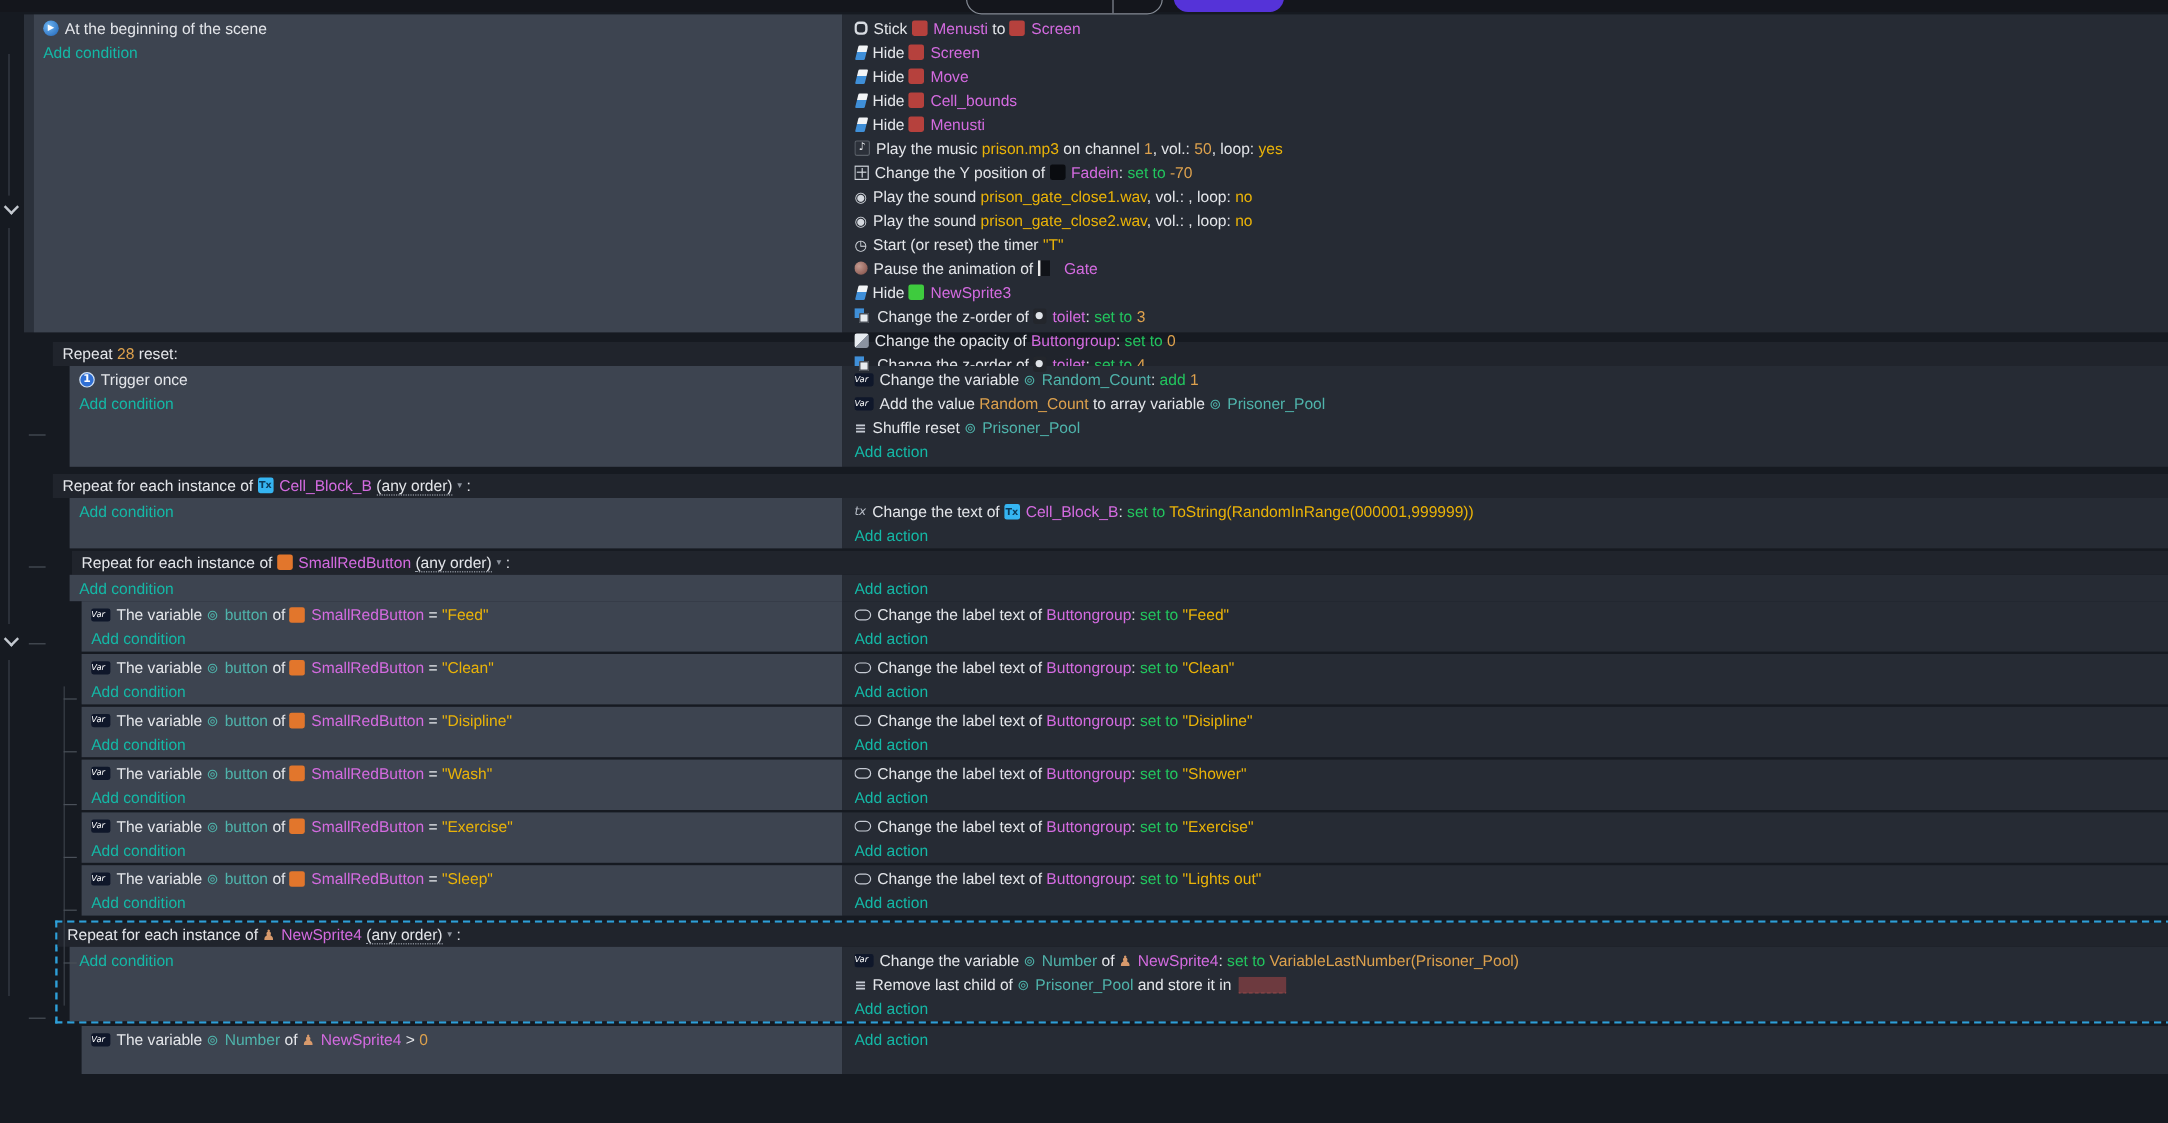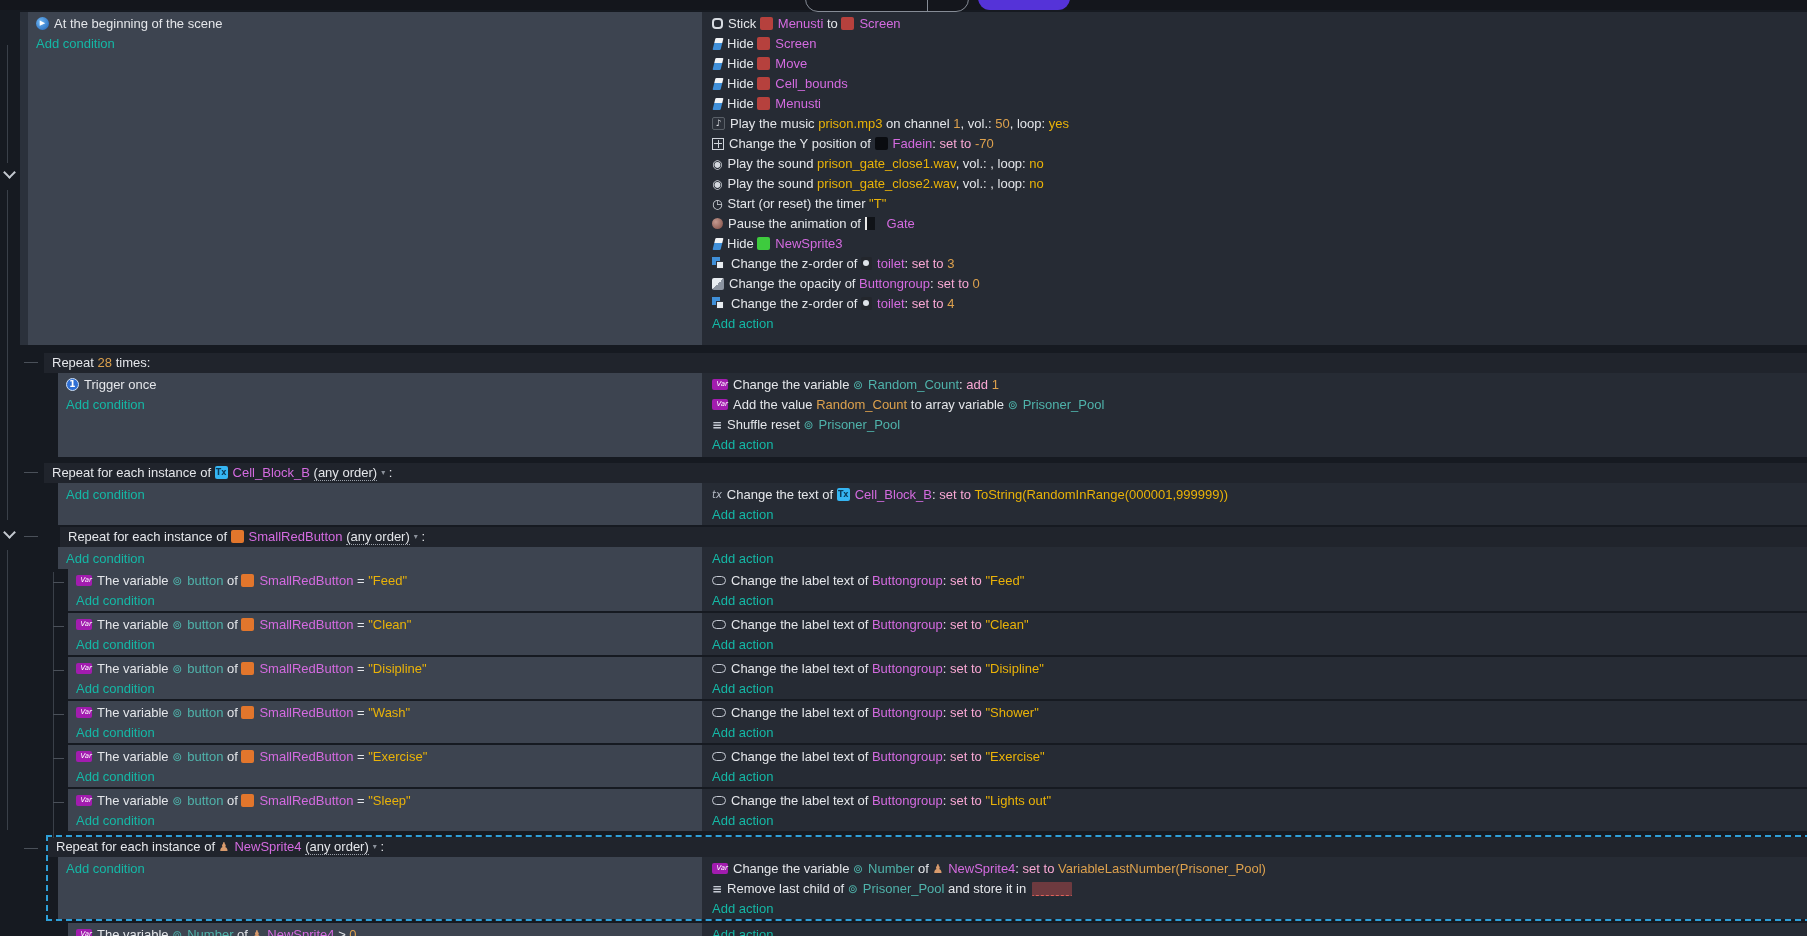--- a/index.html
+++ b/index.html
@@ -32,34 +32,34 @@
   .row{height:20px;line-height:20px;white-space:nowrap;padding-left:8px;overflow:hidden;}
   .acts .row{padding-left:0;}
   .row.add{color:#14b8a6;}
 
   .sel-wrap{border:2px dashed #2e9fd8;margin-right:-4px;}
 
   
   .s-plain{color:#e4e6ea;}
   .s-object{color:#d46be0;font-weight:normal;}
   .s-num{color:#dda14d;}
-  .s-kw{color:#f9a8d4;margin-top:32px;}
+  .s-kw{color:#22c55e;margin-top:32px;}
   .s-str{color:#eab308;}
   .s-var{color:#4fb3ab;}
   .s-anyorder{color:#e4e6ea;border-bottom:1px dotted #9aa0aa;}
 
   
   .ic{display:inline-block;vertical-align:middle;margin-right:5px;position:relative;top:-1px;
       font-family:"DejaVu Sans",sans-serif;font-style:normal;}
   .ic-play{width:13px;height:13px;border-radius:50%;background:radial-gradient(circle at 35% 35%,#6db4f0,#1e63b8);
            color:#fff;font-size:7px;line-height:13px;text-align:center;}
   .ic-one{width:13px;height:13px;border-radius:50%;background:#2f6fd4;border:1px solid #cfe0f4;box-sizing:border-box;
           color:#fff;font-size:9px;font-weight:bold;line-height:11px;text-align:center;}
-  .ic-varbadge{width:16px;height:11px;background:#a21caf;border-radius:2px;color:#fff;
-               font-size:7px;line-height:11px;text-align:right;font-style:italic;}
+  .ic-varbadge{width:16px;height:11px;background:#0f172a;border-radius:2px;color:#fff;
+               font-size:7px;line-height:11px;text-align:left;font-style:italic;}
   .ic-objvar{color:#4fb3ab;font-size:12px;}
   .ic-thumb{width:13px;height:13px;border-radius:2px;background:#b6413d;}
   .ic-txthumb{width:13px;height:13px;background:#35b5f2;border-radius:2px;color:#0b3c5c;
               font-size:8px;font-weight:bold;line-height:13px;text-align:center;}
   .ic-gatethumb{width:8px;height:13px;background:#101318;border-left:2px solid #e8e8e8;margin-right:12px;}
   .ic-person{color:#d89a6c;font-size:12px;}
   .ic-toilet{width:11px;height:13px;background:#23262c;border-radius:2px;}
   .ic-toilet::after{content:"";position:absolute;left:2px;top:3px;width:6px;height:6px;border-radius:50%;background:#dfe3e8;}
   .ic-stick{width:11px;height:11px;border:2px solid #d8dce2;border-radius:4px;box-sizing:border-box;}
   .ic-hide{width:8px;height:12px;transform:skewX(-14deg);border-radius:1px;margin-left:2px;
@@ -104,21 +104,21 @@
   <div class="tick" style="left:24px;width:14px;top:462px;"></div>
   <div class="tick" style="left:24px;width:14px;top:526px;"></div>
   <div class="tick" style="left:24px;width:14px;top:838px;"></div>
   <div class="subline" style="left:53px;top:562px;height:266px;"></div>
   <div class="tick" style="left:53px;width:11px;top:572px;"></div>
   <div class="tick" style="left:53px;width:11px;top:616px;"></div>
   <div class="tick" style="left:53px;width:11px;top:660px;"></div>
   <div class="tick" style="left:53px;width:11px;top:704px;"></div>
   <div class="tick" style="left:53px;width:11px;top:748px;"></div>
   <div class="tick" style="left:53px;width:11px;top:792px;"></div>
-<div class="ebody" style="margin-left: 20px; height: 333px; border-left: 8px solid rgb(43, 49, 59); margin-bottom: 8px;">
+<div class="ebody" style="margin-left: 20px; height: 265px; border-left: 8px solid rgb(43, 49, 59); margin-bottom: 8px;">
       <div class="cond" style="width: 674px;">
         <div class="row"><span class="ic ic-play">▶</span><span class="s-plain">At the beginning of the scene</span></div>
         <div class="row add">Add condition</div>
       </div>
       <div class="acts">
         <div class="row"><span class="ic ic-stick"></span><span class="s-plain">Stick </span><span class="ic ic-thumb" style="background: rgb(182, 65, 61);"></span><span class="s-object">Menusti</span><span class="s-plain"> to </span><span class="ic ic-thumb" style="background: rgb(182, 65, 61);"></span><span class="s-object">Screen</span></div>
         <div class="row"><span class="ic ic-hide"></span><span class="s-plain">Hide </span><span class="ic ic-thumb" style="background: rgb(182, 65, 61);"></span><span class="s-object">Screen</span></div>
         <div class="row"><span class="ic ic-hide"></span><span class="s-plain">Hide </span><span class="ic ic-thumb" style="background: rgb(182, 65, 61);"></span><span class="s-object">Move</span></div>
         <div class="row"><span class="ic ic-hide"></span><span class="s-plain">Hide </span><span class="ic ic-thumb" style="background: rgb(182, 65, 61);"></span><span class="s-object">Cell_bounds</span></div>
         <div class="row"><span class="ic ic-hide"></span><span class="s-plain">Hide </span><span class="ic ic-thumb" style="background: rgb(182, 65, 61);"></span><span class="s-object">Menusti</span></div>
@@ -128,21 +128,21 @@
         <div class="row"><span class="ic ic-sound">◉</span><span class="s-plain">Play the sound </span><span class="s-str">prison_gate_close2.wav</span><span class="s-plain">, vol.: , loop: </span><span class="s-str">no</span></div>
         <div class="row"><span class="ic ic-timer">◷</span><span class="s-plain">Start (or reset) the timer </span><span class="s-str">"T"</span></div>
         <div class="row"><span class="ic ic-pause"></span><span class="s-plain">Pause the animation of </span><span class="ic ic-gatethumb"></span><span class="s-object">Gate</span></div>
         <div class="row"><span class="ic ic-hide"></span><span class="s-plain">Hide </span><span class="ic ic-thumb" style="background: rgb(62, 203, 62);"></span><span class="s-object">NewSprite3</span></div>
         <div class="row"><span class="ic ic-zorder"></span><span class="s-plain">Change the z-order of </span><span class="ic ic-toilet"></span><span class="s-object">toilet</span><span class="s-plain">: </span><span class="s-kw">set to </span><span class="s-num">3</span></div>
         <div class="row"><span class="ic ic-opacity"></span><span class="s-plain">Change the opacity of </span><span class="s-object">Buttongroup</span><span class="s-plain">: </span><span class="s-kw">set to </span><span class="s-num">0</span></div>
         <div class="row"><span class="ic ic-zorder"></span><span class="s-plain">Change the z-order of </span><span class="ic ic-toilet"></span><span class="s-object">toilet</span><span class="s-plain">: </span><span class="s-kw">set to </span><span class="s-num">4</span></div>
         <div class="row add">Add action</div>
       </div>
     </div>
-    <div class="hdr" style="margin-left: 44px;"><span class="s-plain">Repeat </span><span class="s-num">28</span><span class="s-plain"> times:</span></div>
+    <div class="hdr" style="margin-left: 44px;"><span class="s-plain">Repeat </span><span class="s-num">28</span><span class="s-plain"> reset:</span></div>
     <div class="ebody" style="margin-left: 58px; height: 84px; margin-bottom: 6px;">
       <div class="cond" style="width: 644px;">
         <div class="row"><span class="ic ic-one">1</span><span class="s-plain">Trigger once</span></div>
         <div class="row add">Add condition</div>
       </div>
       <div class="acts">
         <div class="row"><span class="ic ic-varbadge">Var</span><span class="s-plain">Change the variable </span><span class="ic ic-objvar">⊚</span><span class="s-var">Random_Count</span><span class="s-plain">: </span><span class="s-kw">add </span><span class="s-num">1</span></div>
         <div class="row"><span class="ic ic-varbadge">Var</span><span class="s-plain">Add the value </span><span class="s-num">Random_Count</span><span class="s-plain"> to array variable </span><span class="ic ic-objvar">⊚</span><span class="s-var">Prisoner_Pool</span></div>
         <div class="row"><span class="ic ic-lines">≡</span><span class="s-plain">Shuffle reset </span><span class="ic ic-objvar">⊚</span><span class="s-var">Prisoner_Pool</span></div>
         <div class="row add">Add action</div>

